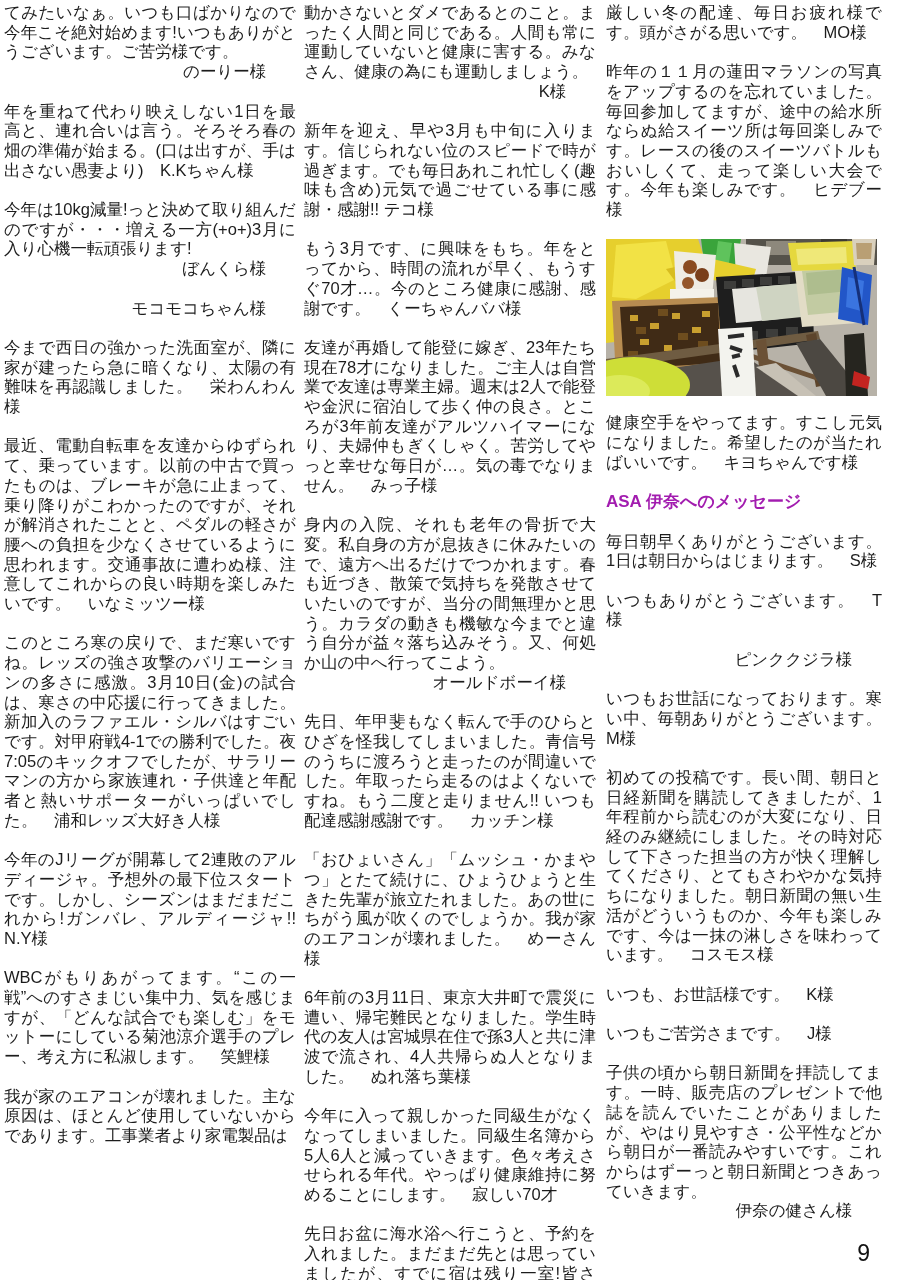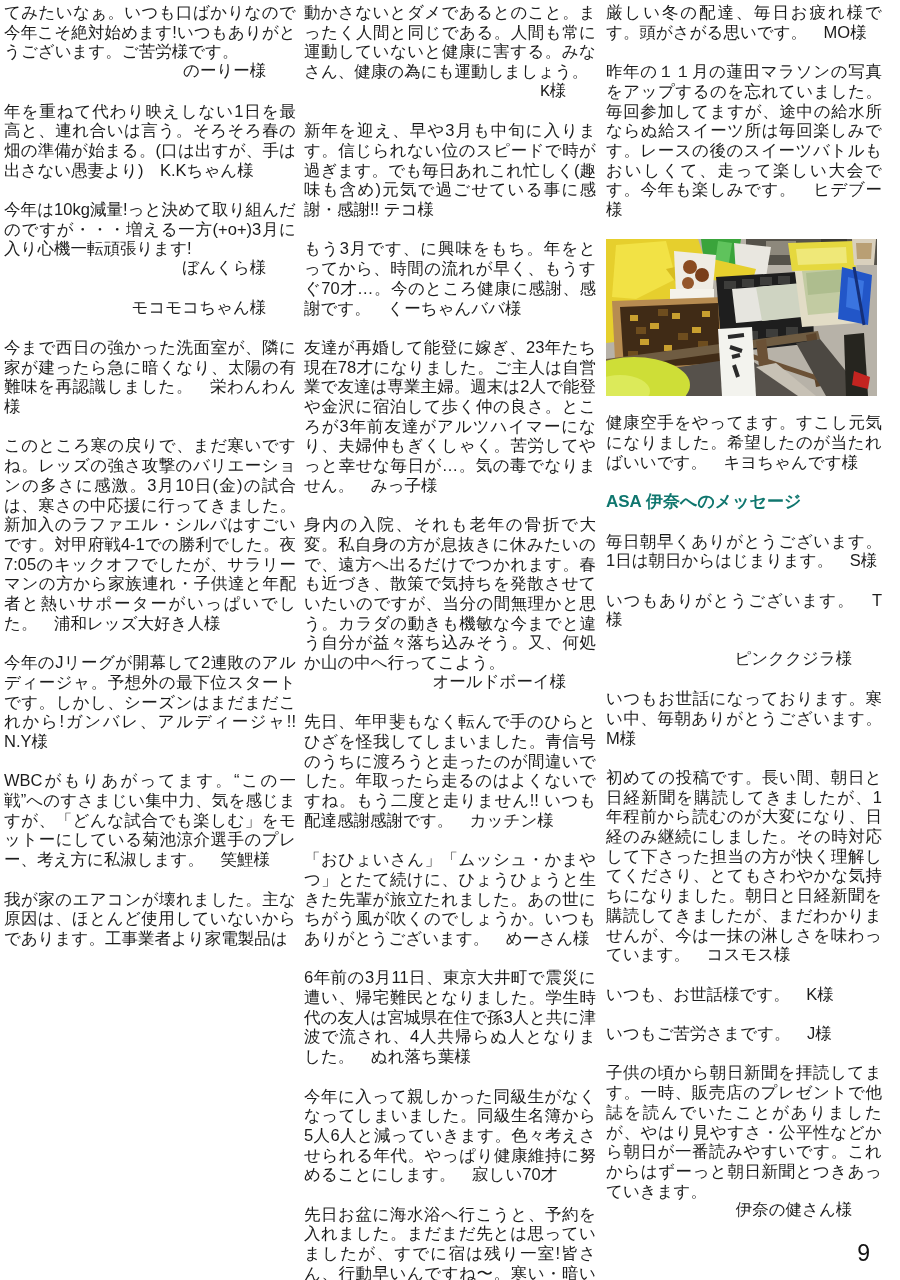--- a/index.html
+++ b/index.html
@@ -4,21 +4,21 @@
 <style>
   html,body{margin:0;padding:0;background:#ffffff;}
   body{width:900px;height:1280px;position:relative;font-family:"Liberation Sans","DejaVu Sans",sans-serif;}
   .page{position:absolute;top:0;left:0;width:900px;height:1280px;background:#ffffff;overflow:hidden;}
   .col{position:absolute;top:3px;color:#1c1c1c;font-size:16.5px;line-height:19.7px;text-align:justify;letter-spacing:0px;}
   #col1{left:4px;width:292px;}
   #col2{left:304px;width:292px;}
   #col3{left:606px;width:276px;}
   .msg{margin:0 0 19.7px 0;}
   .para{white-space:pre-wrap;}
-  .sign{text-align:right;padding-right:1.8em;font-family:Liberation Mono, monospace;}
+  .sign{text-align:right;padding-right:1.8em;}
   .red-heading{font-weight:bold;font-size:17px;}
   .photo{width:271px;height:157px;margin:2px 0 17px 0;overflow:hidden;}
   .photo svg{display:block;}
   .page-number{position:absolute;right:30px;bottom:13px;font-size:23px;color:#111;}
 </style>
 </head>
 <body>
 
 <div class="page">
   <div class="col" id="col1">
@@ -33,20 +33,23 @@
         <div class="para">今年は10kg減量!っと決めて取り組んだのですが・・・増える一方(+o+)3月に入り心機一転頑張ります!</div>
         <div class="sign">ぼんくら様</div>
       </div>
       <div class="msg">
         <div class="sign">モコモコちゃん様</div>
       </div>
       <div class="msg">
         <div class="para">今まで西日の強かった洗面室が、隣に家が建ったら急に暗くなり、太陽の有難味を再認識しました。　栄わんわん様</div>
       </div>
       <div class="msg">
+        <div class="para">最近、電動自転車を友達からゆずられて、乗っています。以前の中古で買ったものは、ブレーキが急に止まって、乗り降りがこわかったのですが、それが解消されたことと、ペダルの軽さが腰への負担を少なくさせているように思われます。交通事故に遭わぬ様、注意してこれからの良い時期を楽しみたいです。　いなミッツー様</div>
+      </div>
+      <div class="msg">
         <div class="para">このところ寒の戻りで、まだ寒いですね。レッズの強さ攻撃のバリエーションの多さに感激。3月10日(金)の試合は、寒さの中応援に行ってきました。新加入のラファエル・シルバはすごいです。対甲府戦4-1での勝利でした。夜7:05のキックオフでしたが、サラリーマンの方から家族連れ・子供達と年配者と熱いサポーターがいっぱいでした。　浦和レッズ大好き人様</div>
       </div>
       <div class="msg">
         <div class="para">今年のJリーグが開幕して2連敗のアルディージャ。予想外の最下位スタートです。しかし、シーズンはまだまだこれから!ガンバレ、アルディージャ!! N.Y様</div>
       </div>
       <div class="msg">
         <div class="para">WBCがもりあがってます。“この一戦”へのすさまじい集中力、気を感じますが、「どんな試合でも楽しむ」をモットーにしている菊池涼介選手のプレー、考え方に私淑します。　笑鯉様</div>
       </div>
       <div class="msg">
         <div class="para">我が家のエアコンが壊れました。主な原因は、ほとんど使用していないからであります。工事業者より家電製品は</div>
@@ -67,21 +70,21 @@
         <div class="para">友達が再婚して能登に嫁ぎ、23年たち現在78才になりました。ご主人は自営業で友達は専業主婦。週末は2人で能登や金沢に宿泊して歩く仲の良さ。ところが3年前友達がアルツハイマーになり、夫婦仲もぎくしゃく。苦労してやっと幸せな毎日が…。気の毒でなりません。　みっ子様</div>
       </div>
       <div class="msg">
         <div class="para">身内の入院、それも老年の骨折で大変。私自身の方が息抜きに休みたいので、遠方へ出るだけでつかれます。春も近づき、散策で気持ちを発散させていたいのですが、当分の間無理かと思う。カラダの動きも機敏な今までと違う自分が益々落ち込みそう。又、何処か山の中へ行ってこよう。</div>
         <div class="sign">オールドボーイ様</div>
       </div>
       <div class="msg">
         <div class="para">先日、年甲斐もなく転んで手のひらとひざを怪我してしまいました。青信号のうちに渡ろうと走ったのが間違いでした。年取ったら走るのはよくないですね。もう二度と走りません!! いつも配達感謝感謝です。　カッチン様</div>
       </div>
       <div class="msg">
-        <div class="para">「おひょいさん」「ムッシュ・かまやつ」とたて続けに、ひょうひょうと生きた先輩が旅立たれました。あの世にちがう風が吹くのでしょうか。いつもありがとうございます。　めーさん様</div>
+        <div class="para">「おひょいさん」「ムッシュ・かまやつ」とたて続けに、ひょうひょうと生きた先輩が旅立たれました。あの世にちがう風が吹くのでしょうか。我が家のエアコンが壊れました。　めーさん様</div>
       </div>
       <div class="msg">
         <div class="para">6年前の3月11日、東京大井町で震災に遭い、帰宅難民となりました。学生時代の友人は宮城県在住で孫3人と共に津波で流され、4人共帰らぬ人となりました。　ぬれ落ち葉様</div>
       </div>
       <div class="msg">
         <div class="para">今年に入って親しかった同級生がなくなってしまいました。同級生名簿から5人6人と減っていきます。色々考えさせられる年代。やっぱり健康維持に努めることにします。　寂しい70才</div>
       </div>
       <div class="msg">
         <div class="para">先日お盆に海水浴へ行こうと、予約を入れました。まだまだ先とは思っていましたが、すでに宿は残り一室!皆さん、行動早いんですね〜。寒い・暗いの</div>
       </div>
@@ -185,35 +188,35 @@
       <ellipse cx="28" cy="146" rx="56" ry="28" fill="#cede37"></ellipse>
       <ellipse cx="14" cy="152" rx="30" ry="16" fill="#dcea5a"></ellipse>
 
       <path d="M238 96 L258 94 L262 157 L240 157 Z" fill="#26251f"></path>
       <path d="M248 132 L264 138 L262 150 L246 146 Z" fill="#c32420"></path>
     </svg>
   </div>
 <div class="msg">
         <div class="para">健康空手をやってます。すこし元気になりました。希望したのが当たればいいです。　キヨちゃんです様</div>
       </div>
-      <div class="msg red-heading" style="color: #0f766e;">ASA 伊奈へのメッセージ</div>
+      <div class="msg red-heading" style="color: #a21caf;">ASA 伊奈へのメッセージ</div>
       <div class="msg">
         <div class="para">毎日朝早くありがとうございます。1日は朝日からはじまります。　S様</div>
       </div>
       <div class="msg">
         <div class="para">いつもありがとうございます。　T様</div>
       </div>
       <div class="msg">
         <div class="sign">ピンククジラ様</div>
       </div>
       <div class="msg">
         <div class="para">いつもお世話になっております。寒い中、毎朝ありがとうございます。　M様</div>
       </div>
       <div class="msg">
-        <div class="para">初めての投稿です。長い間、朝日と日経新聞を購読してきましたが、1年程前から読むのが大変になり、日経のみ継続にしました。その時対応して下さった担当の方が快く理解してくださり、とてもさわやかな気持ちになりました。朝日と日経新聞を購読してきましたが、まだわかりませんが、今は一抹の淋しさを味わっています。　コスモス様</div>
+        <div class="para">初めての投稿です。長い間、朝日と日経新聞を購読してきましたが、1年程前から読むのが大変になり、日経のみ継続にしました。その時対応して下さった担当の方が快く理解してくださり、とてもさわやかな気持ちになりました。朝日新聞の無い生活がどういうものか、今年も楽しみです、今は一抹の淋しさを味わっています。　コスモス様</div>
       </div>
       <div class="msg">
         <div class="para">いつも、お世話様です。　K様</div>
       </div>
       <div class="msg">
         <div class="para">いつもご苦労さまです。　J様</div>
       </div>
       <div class="msg">
         <div class="para">子供の頃から朝日新聞を拝読してます。一時、販売店のプレゼントで他誌を読んでいたことがありましたが、やはり見やすさ・公平性などから朝日が一番読みやすいです。これからはずーっと朝日新聞とつきあっていきます。</div>
         <div class="sign">伊奈の健さん様</div>

